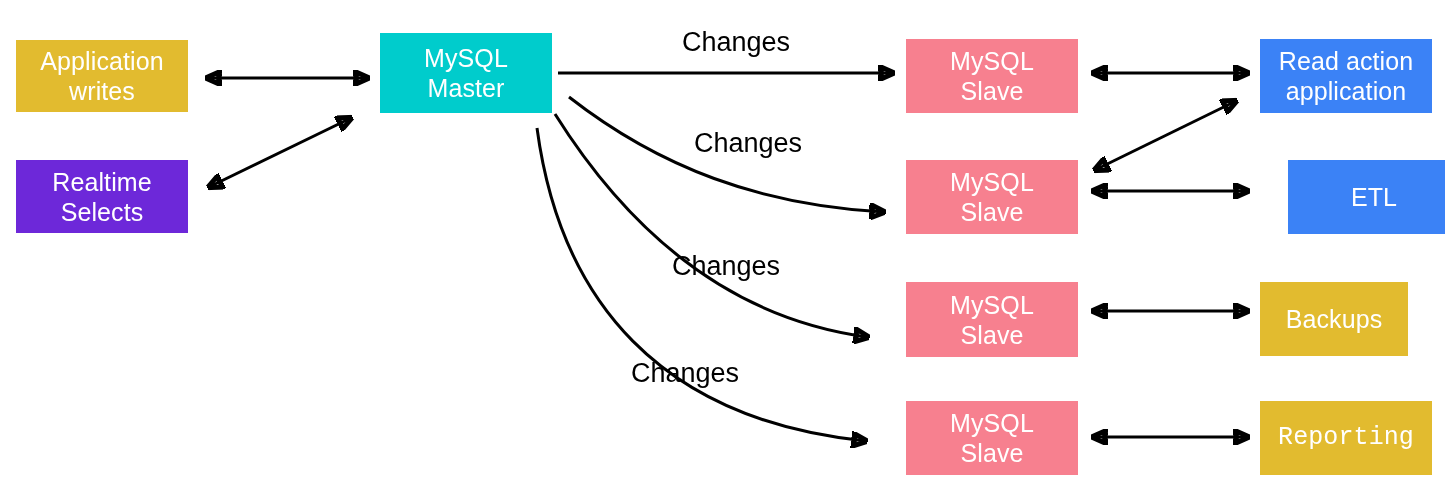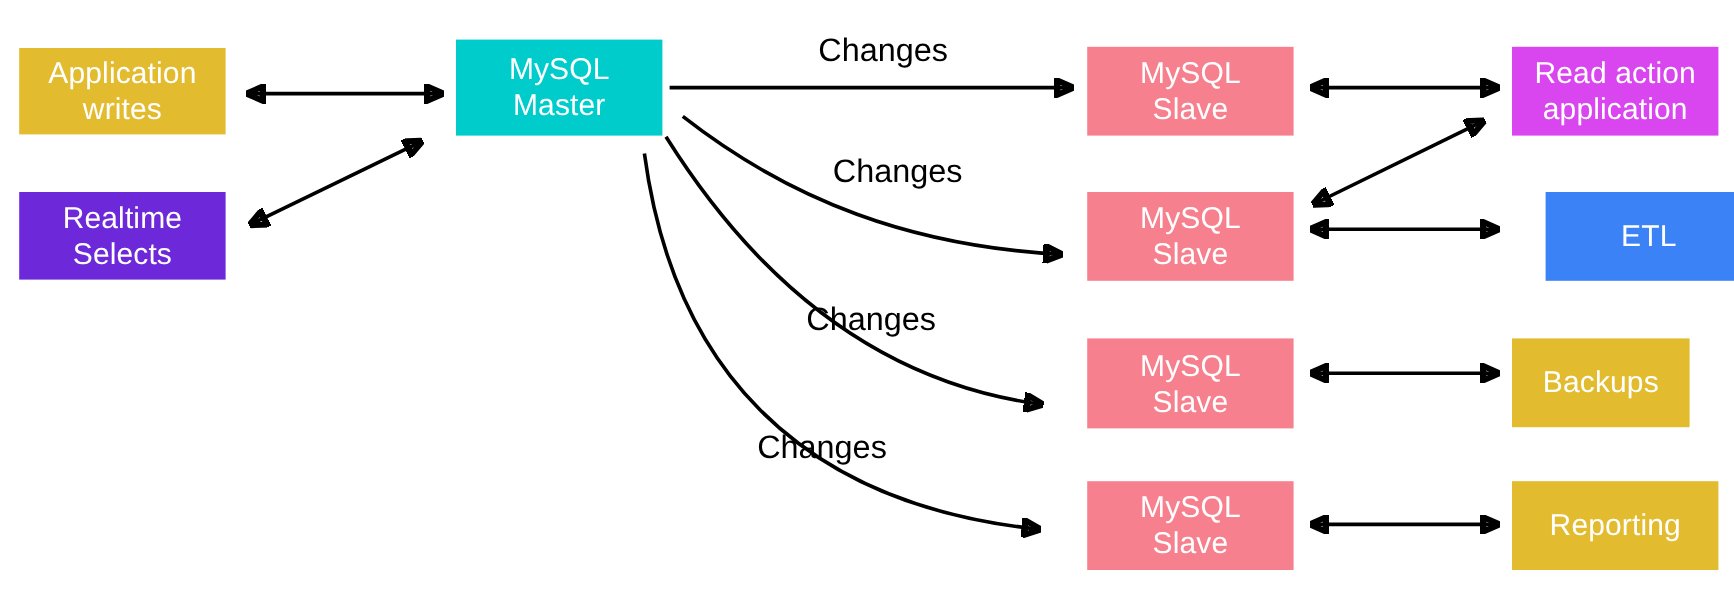--- a/index.html
+++ b/index.html
@@ -105,24 +105,24 @@
   <div class="node teal" style="left: 380px; top: 33px; width: 172px; height: 80px; background: rgb(0, 204, 204); color: rgb(255, 255, 255);">MySQL
 Master</div>
   <div class="node pink" style="left: 906px; top: 39px; width: 172px; height: 74px; background: rgb(247, 128, 143); color: rgb(255, 255, 255);">MySQL
 Slave</div>
   <div class="node pink" style="left: 906px; top: 160px; width: 172px; height: 74px; background: rgb(247, 128, 143); color: rgb(255, 255, 255);">MySQL
 Slave</div>
   <div class="node pink" style="left: 906px; top: 282px; width: 172px; height: 75px; background: rgb(247, 128, 143); color: rgb(255, 255, 255);">MySQL
 Slave</div>
   <div class="node pink" style="left: 906px; top: 401px; width: 172px; height: 74px; background: rgb(247, 128, 143); color: rgb(255, 255, 255);">MySQL
 Slave</div>
-  <div class="node gold" style="left: 1260px; top: 39px; width: 172px; height: 74px; background: #d946ef; color: rgb(255, 255, 255);">Read action
+  <div class="node gold" style="left: 1260px; top: 39px; width: 172px; height: 74px; background: #3b82f6; color: rgb(255, 255, 255);">Read action
 application</div>
   <div class="node gold" style="left: 1260px; top: 160px; width: 172px; height: 74px; background: #3b82f6; color: rgb(255, 255, 255); margin-left: 28px;">ETL</div>
   <div class="node gold" style="left: 1260px; top: 282px; width: 148px; height: 74px; background: rgb(226, 187, 47); color: rgb(255, 255, 255);">Backups</div>
-  <div class="node gold" style="left: 1260px; top: 401px; width: 172px; height: 74px; background: rgb(226, 187, 47); color: rgb(255, 255, 255);">Reporting</div>
+  <div class="node gold" style="left: 1260px; top: 401px; width: 172px; height: 74px; background: rgb(226, 187, 47); color: rgb(255, 255, 255); font-family: Liberation Mono, monospace;">Reporting</div>
 
   <div class="edge-label" style="left: 736px; top: 42px; color: rgb(0, 0, 0);">Changes</div>
   <div class="edge-label" style="left: 748px; top: 143px; color: rgb(0, 0, 0);">Changes</div>
   <div class="edge-label" style="left: 726px; top: 266px; color: rgb(0, 0, 0);">Changes</div>
   <div class="edge-label" style="left: 685px; top: 373px; color: rgb(0, 0, 0);">Changes</div>
 
 </div>
 
 </body></html>

